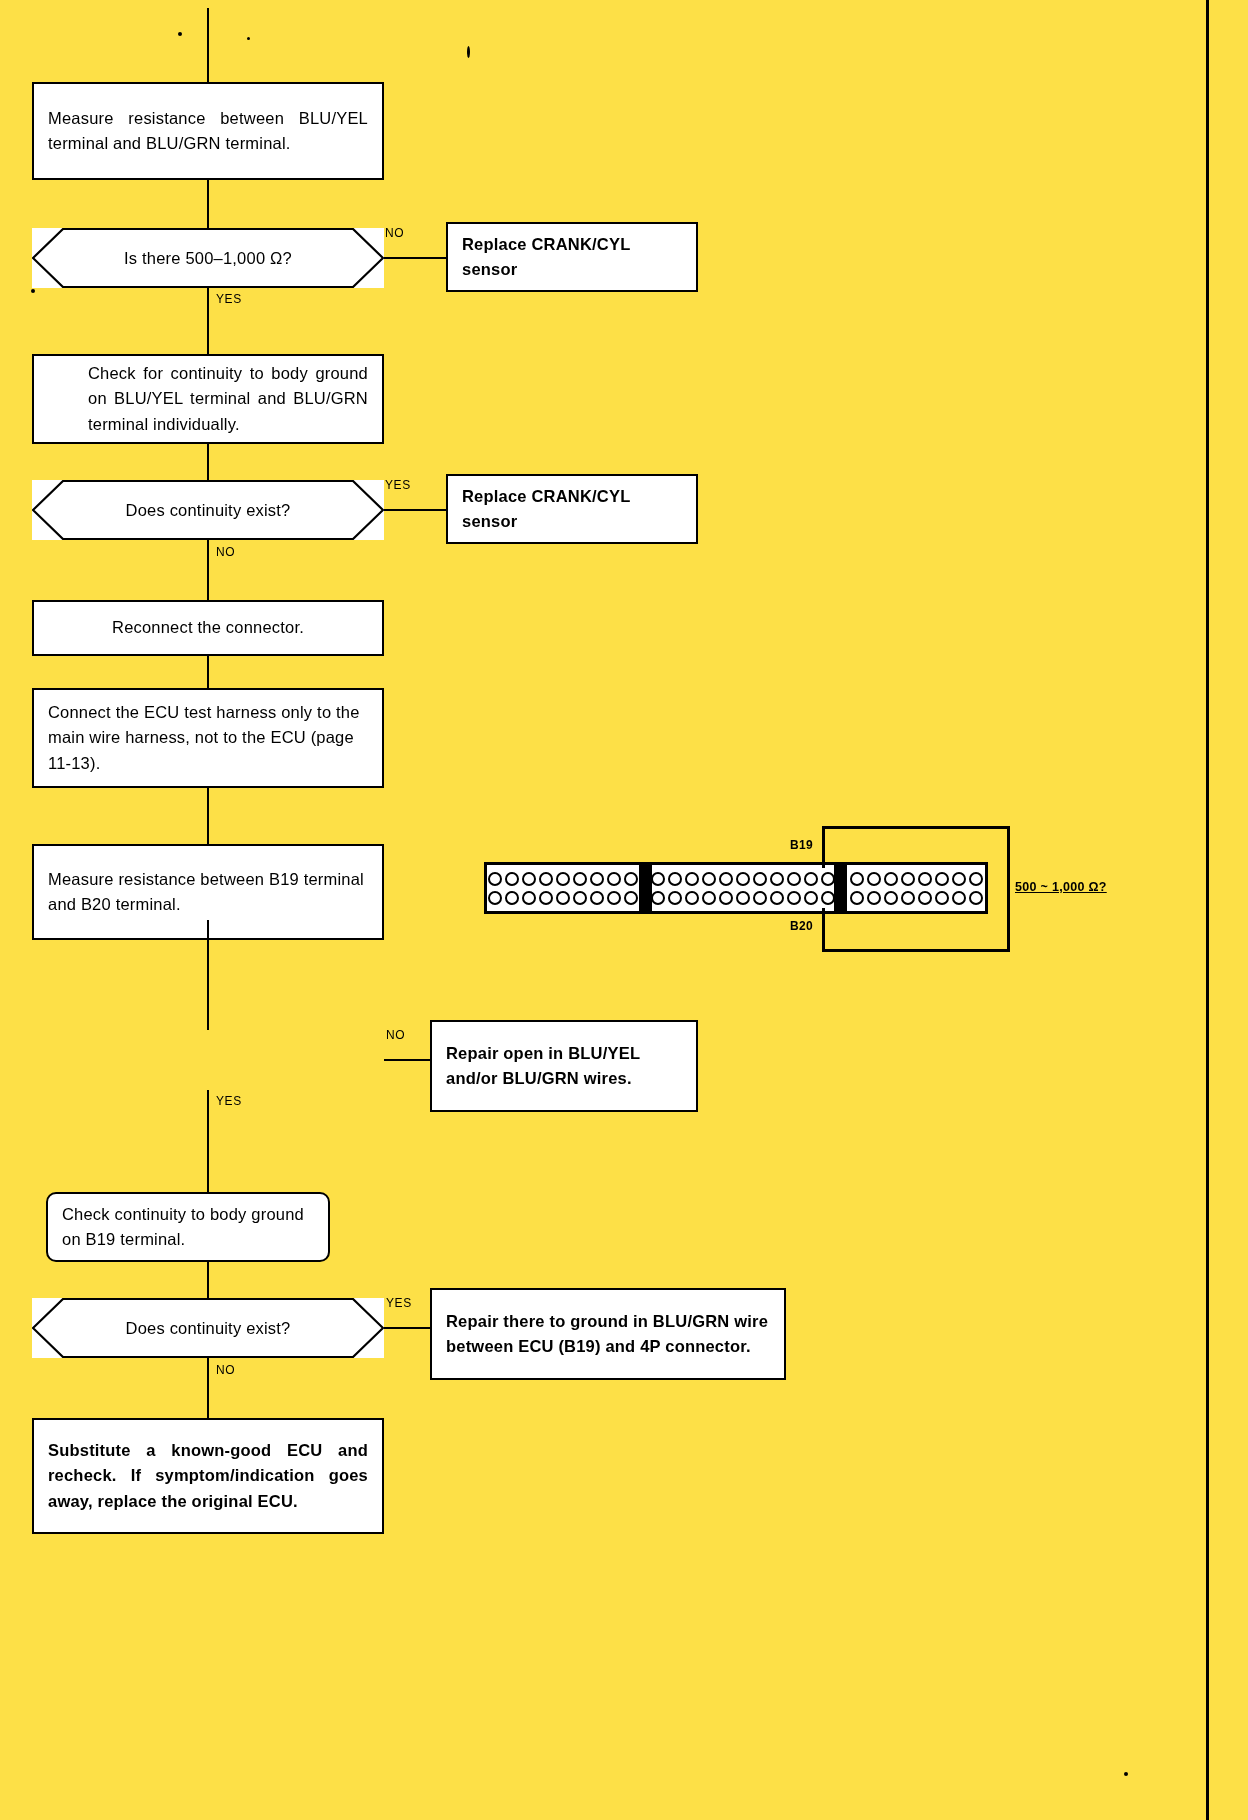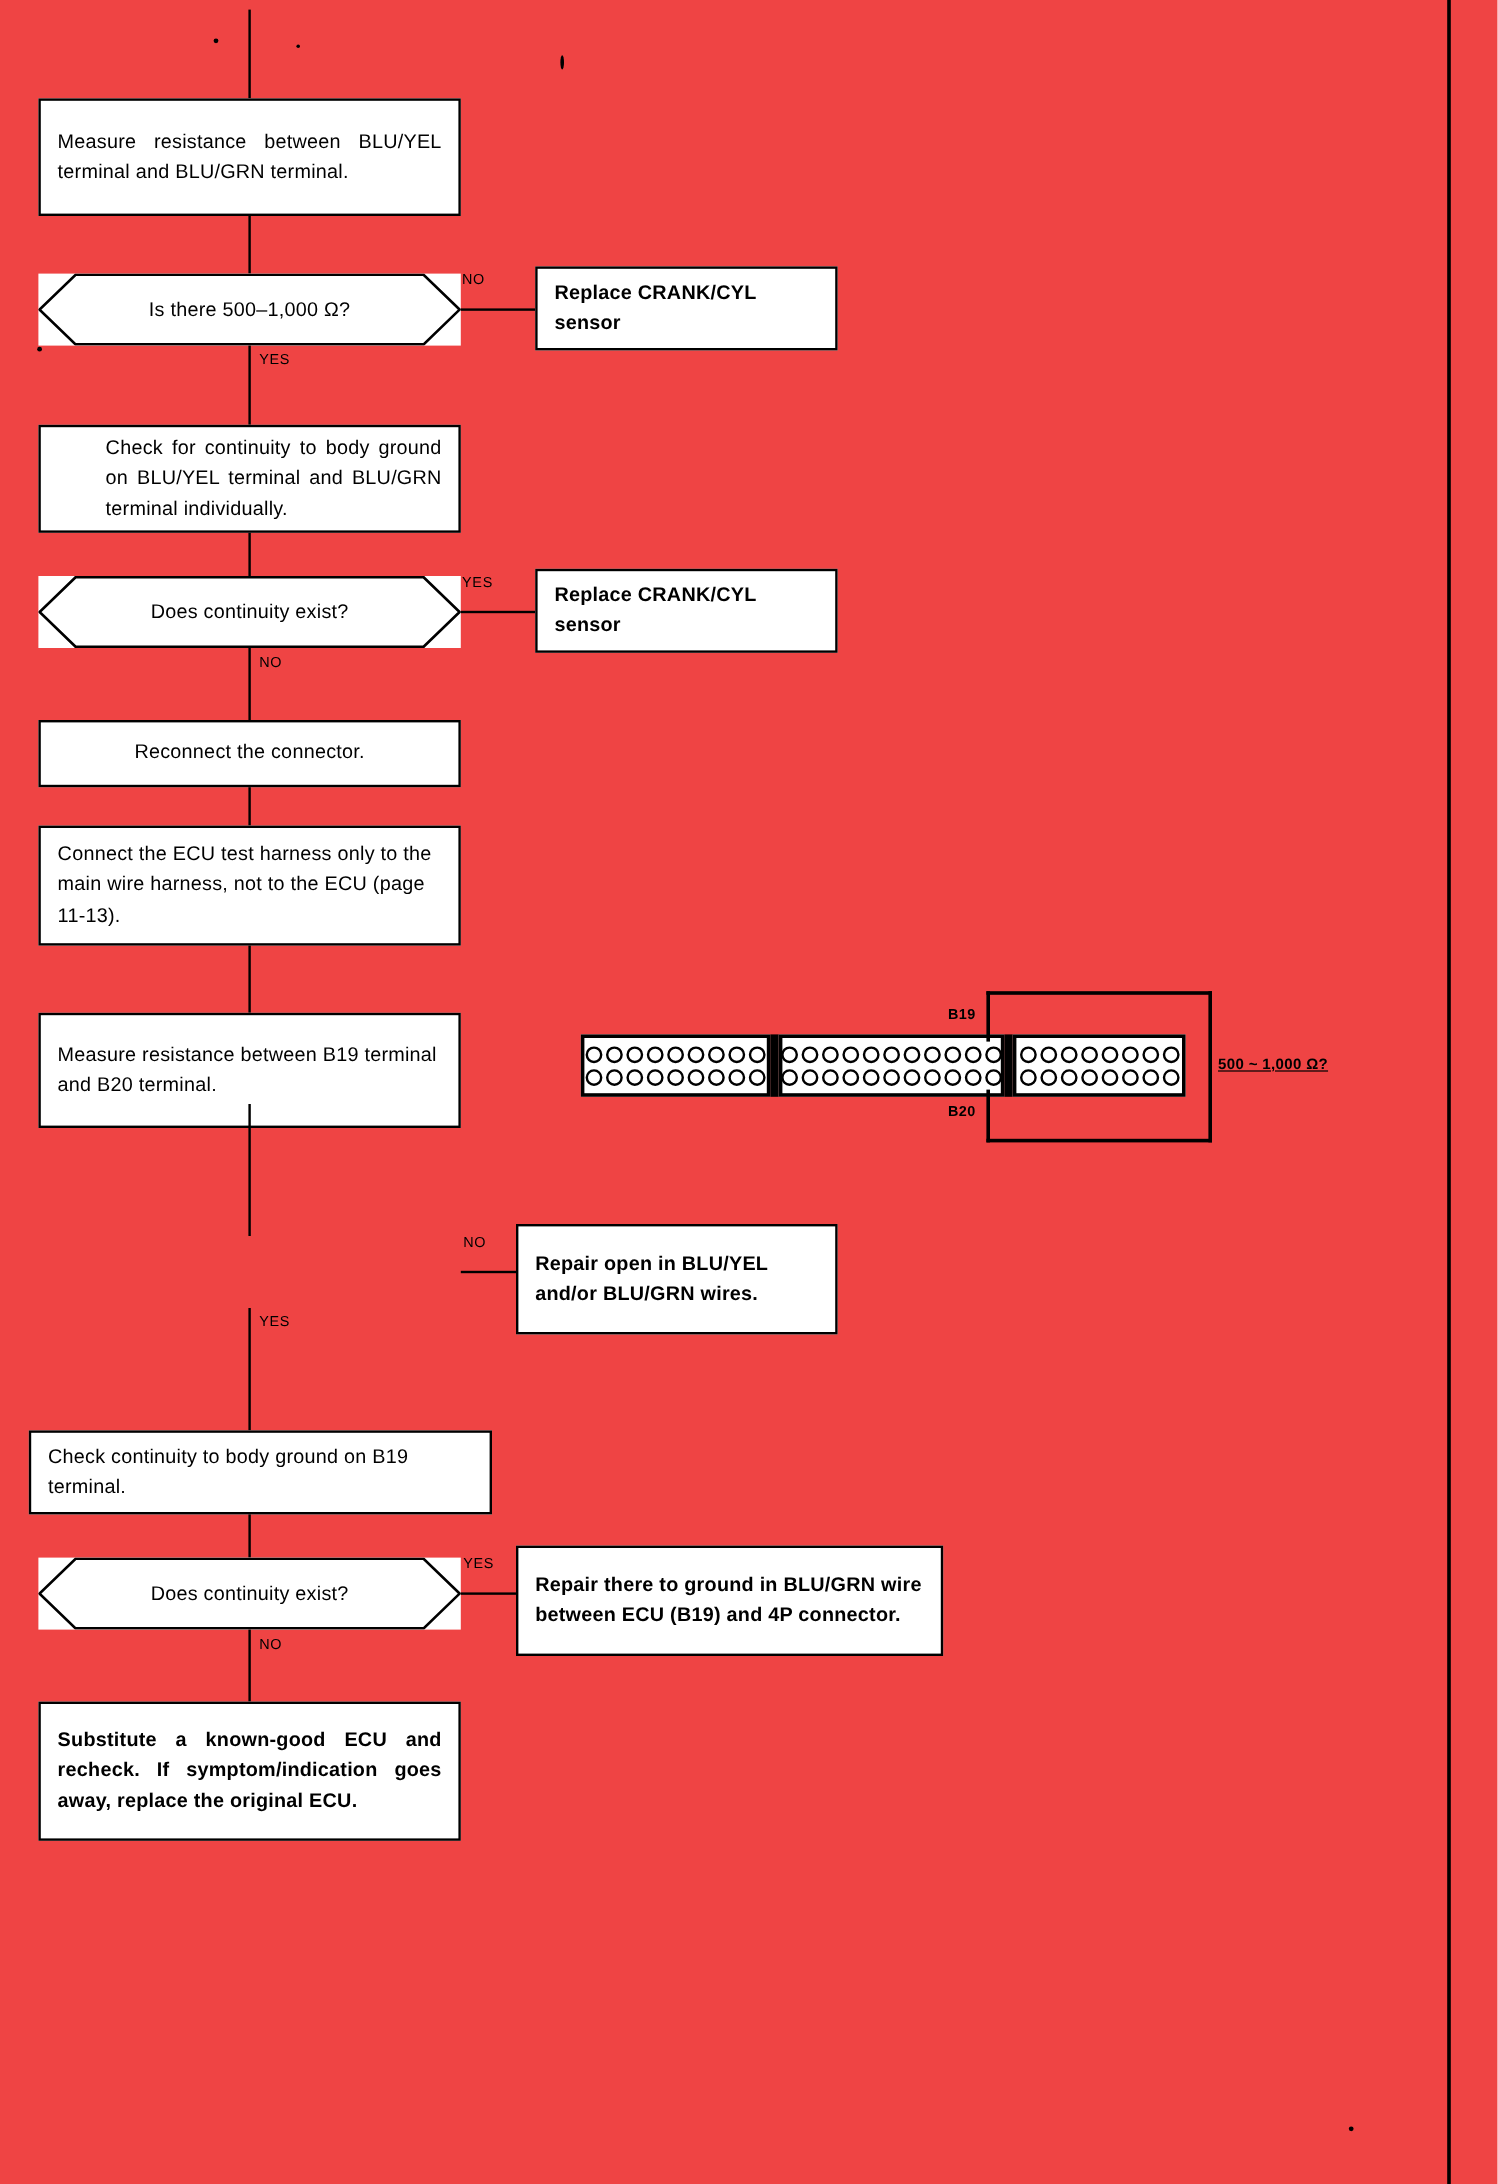--- a/index.html
+++ b/index.html
@@ -9,21 +9,21 @@
     background: #ffffff;
   }
   body {
     font-family: "Liberation Sans", sans-serif;
     color: #000000;
   }
   #page {
     position: relative;
     width: 1248px;
     height: 1820px;
-    background: #ef4444;
+    background: #fde047;
     overflow: hidden;
   }
   
   .page-edge {
     position: absolute;
     top: 0;
     width: 3px;
     height: 1820px;
     background: #000000;
   }
@@ -317,21 +317,21 @@
   <div class="hline" style="left:384px; top:1059px; width:46px;"></div>
   <div class="branch-label" style="left:386px; top:1028px;">NO</div>
 
   <div class="proc bold" style="left:430px; top:1020px; width:268px; height:92px;">
     <div class="txt just">Repair open in BLU/YEL and/or BLU/GRN wires.</div>
   </div>
 
   <div class="vline" style="left:207px; top:1090px; height:102px;"></div>
   <div class="branch-label" style="left:216px; top:1094px;">YES</div>
 
-  <div class="proc" style="left:24px; top:1192px; width:386px; height:70px;">
+  <div class="proc" style="left:46px; top:1192px; width:284px; height:70px;border-radius:10px;">
     <div class="txt">Check continuity to body ground on B19 terminal.</div>
   </div>
 
   <div class="vline" style="left:207px; top:1262px; height:36px;"></div>
 
   <div class="dec" style="left:32px; top:1298px; width:352px; height:60px;">
     <svg width="352" height="60" viewBox="0 0 352 60">
       <polygon points="31,1 321,1 351,30 321,59 31,59 1,30" fill="#ffffff" stroke="#000000" stroke-width="2.2"></polygon>
     </svg>
     <div class="dtxt">Does continuity exist?</div>

